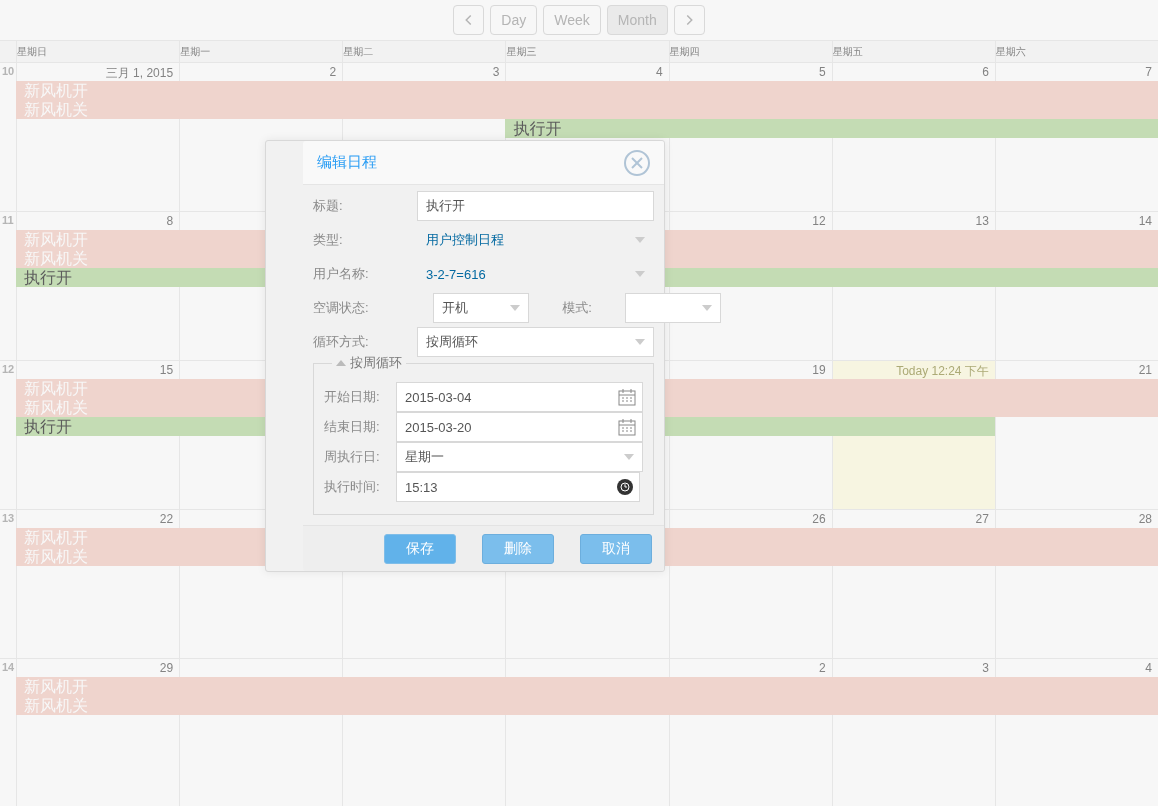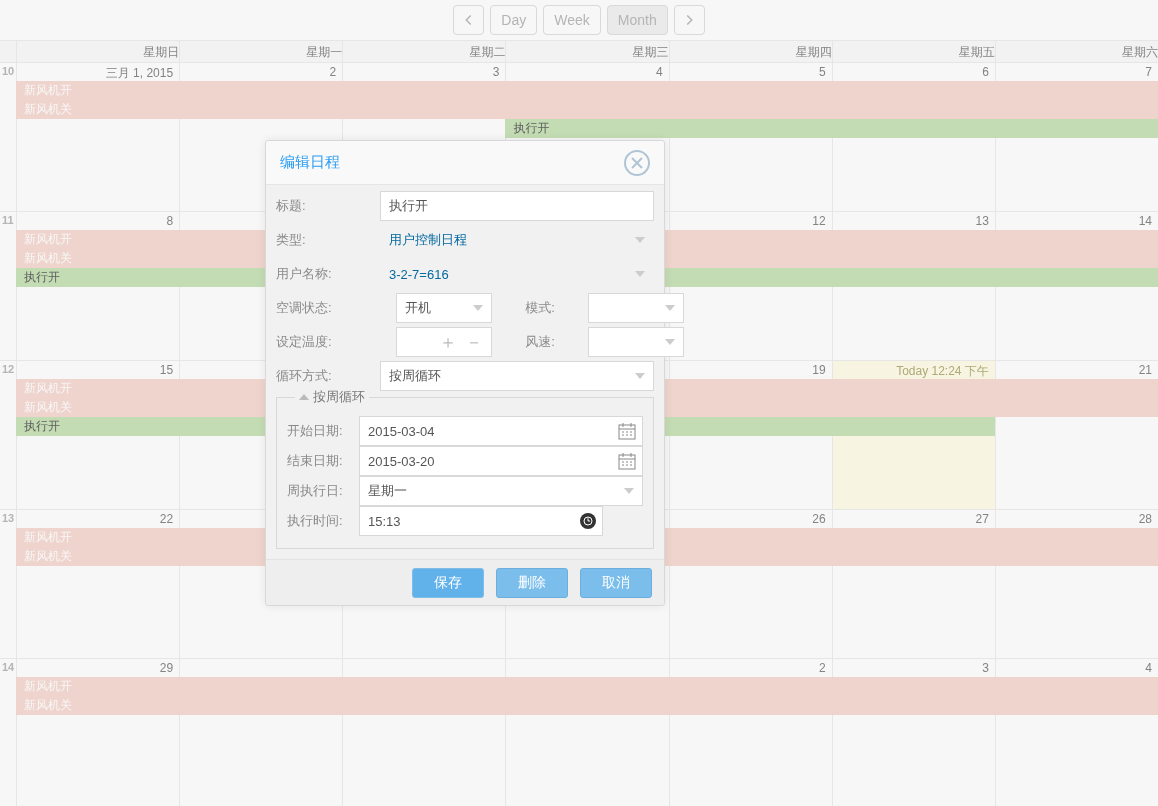--- a/index.html
+++ b/index.html
@@ -42,24 +42,24 @@
   
   .dayheaders {
     display: grid;
     grid-template-columns: 16px repeat(7, 1fr);
     border-bottom: 1px solid #eee;
     height: 22px;
     background: #fafafa;
   }
   .dayheaders .gutter { }
   .dayheaders .h {
-    text-align: right;
+    text-align: left;
     line-height: 22px;
     color: #888;
-    font-size: 12px;
+    font-size: 10px;
     border-left: 1px solid #eee;
   }
   
   .weeks { position: relative; }
   .week {
     display: grid;
     grid-template-columns: 16px repeat(7, 1fr);
     position: relative;
     height: 149px;
     border-bottom: 1px solid #eee;
@@ -84,21 +84,21 @@
   
   .events {
     position: absolute;
     left: 16px; right: 0; top: 18px;
   }
   .evrow { position: relative; height: 19px; margin-bottom: 0; }
   .ev {
     position: absolute;
     top: 0; height: 19px;
     color: rgba(255,255,255,0.9);
-    font-size: 12px;
+    font-size: 16px;
     padding: 0 8px;
     line-height: 19px;
     overflow: hidden;
     white-space: nowrap;
     border-radius: 0;
   }
   .ev.pink  { background: #f7dbd4; color: #fff; }
   .ev.green { background: #cbe4ba; color: #616161; } 
 
   
@@ -110,20 +110,21 @@
   .modal {
     position: absolute;
     left: 265px; top: 140px;
     width: 400px;
     background: #f1f1f1;
     border: 1px solid #d8d8d8;
     border-radius: 3px;
     box-shadow: 0 0 10px rgba(0,0,0,0.08);
     display: flex;
     flex-direction: column;
+    padding-left: 37px;
   }
   .mhead {
     height: 44px;
     display: flex;
     align-items: center;
     padding: 0 14px;
     justify-content: space-between;
     background: #f9f9f9;
     border-bottom: 1px solid #e5e5e5;
     border-radius: 3px 3px 0 0;
@@ -199,21 +200,21 @@
   .dateinput { position:relative; }
   .calicon, .clockicon {
     position:absolute; right:6px; top:50%; transform:translateY(-50%);
     width:18px; height:18px;
   }
   .calicon svg { width:18px; height:18px; fill:none; stroke:#888; stroke-width:1; }
   .clockicon { width:16px;height:16px;border-radius:50%;background:#333;display:flex;align-items:center;justify-content:center; }
   .mfoot {
     height: 46px;
     display:flex; justify-content:flex-end; align-items:center;
-    gap:12px; padding: 0 12px;
+    gap:26px; padding: 0 12px;
     border-top: 1px solid #e3e3e3;
     background: #eeeeee;
     border-radius: 0 0 3px 3px;
   }
   .btn {
     width: 72px; height: 30px;
     border: 1px solid #7fbde8;
     background: #61b2ea;
     color: #fff;
     border-radius: 3px;
@@ -464,32 +465,20 @@
           <span>开机</span>
           <span class="chev"></span>
         </div>
         <span class="lbl2">模式:</span>
         <div class="ctrl">
           <span></span>
           <span class="chev"></span>
         </div>
       </div>
 
-      <div class="row two">
-        <span class="lbl">设定温度:</span>
-        <div class="stepper">
-          <span class="pm">＋</span>
-          <span class="pm">－</span>
-        </div>
-        <span class="lbl2">风速:</span>
-        <div class="ctrl">
-          <span></span>
-          <span class="chev"></span>
-        </div>
-      </div>
 
       <div class="row">
         <span class="lbl">循环方式:</span>
         <div class="ctrl">
           <span>按周循环</span>
           <span class="chev"></span>
         </div>
       </div>
 
       <div class="groupbox">

